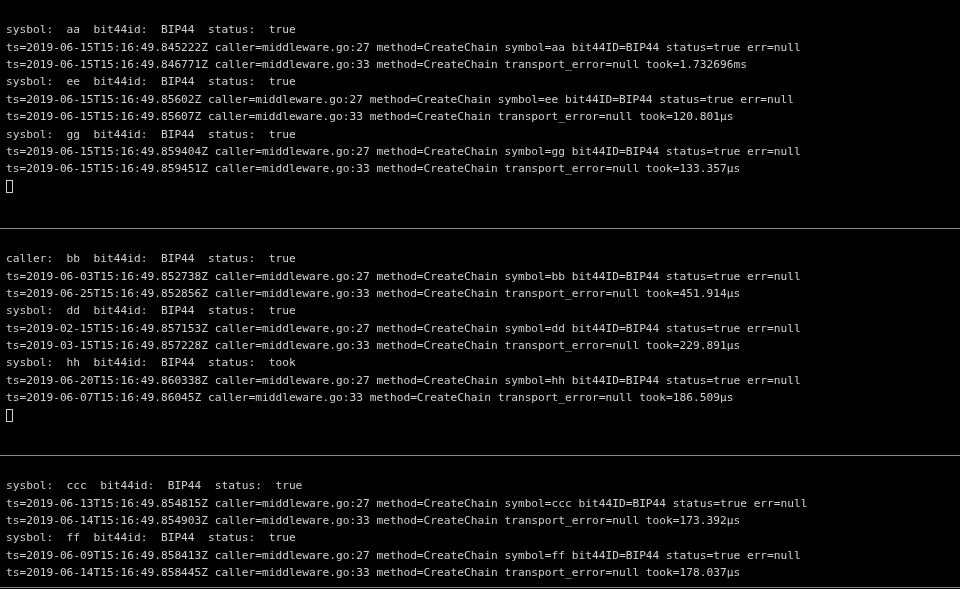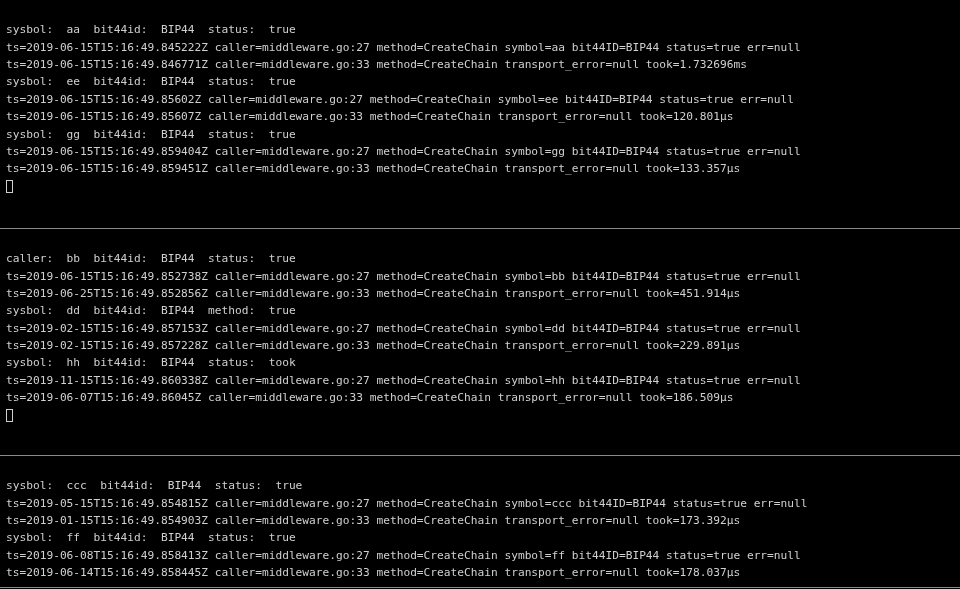--- a/index.html
+++ b/index.html
@@ -51,40 +51,40 @@
 <span>ts=2019-06-15T15:16:49.859404Z caller=middleware.go:27 method=CreateChain symbol=gg bit44ID=BIP44 status=true err=null</span>
 <span>ts=2019-06-15T15:16:49.859451Z caller=middleware.go:33 method=CreateChain transport_error=null took=133.357µs</span>
 <span class="cursor-box"></span>
 </div>
 
 <div class="spacer-a"></div>
 <div class="divider"></div>
 
 <div class="pane">
 <span>caller:  bb  bit44id:  BIP44  status:  true</span>
-<span>ts=2019-06-15T15:16:49.852738Z caller=middleware.go:27 method=CreateChain symbol=bb bit44ID=BIP44 status=true err=null</span>
+<span>ts=2019-06-03T15:16:49.852738Z caller=middleware.go:27 method=CreateChain symbol=bb bit44ID=BIP44 status=true err=null</span>
 <span>ts=2019-06-25T15:16:49.852856Z caller=middleware.go:33 method=CreateChain transport_error=null took=451.914µs</span>
-<span>sysbol:  dd  bit44id:  BIP44  method:  true</span>
+<span>sysbol:  dd  bit44id:  BIP44  status:  true</span>
 <span>ts=2019-02-15T15:16:49.857153Z caller=middleware.go:27 method=CreateChain symbol=dd bit44ID=BIP44 status=true err=null</span>
-<span>ts=2019-02-15T15:16:49.857228Z caller=middleware.go:33 method=CreateChain transport_error=null took=229.891µs</span>
+<span>ts=2019-03-15T15:16:49.857228Z caller=middleware.go:33 method=CreateChain transport_error=null took=229.891µs</span>
 <span>sysbol:  hh  bit44id:  BIP44  status:  took</span>
-<span>ts=2019-11-15T15:16:49.860338Z caller=middleware.go:27 method=CreateChain symbol=hh bit44ID=BIP44 status=true err=null</span>
+<span>ts=2019-06-20T15:16:49.860338Z caller=middleware.go:27 method=CreateChain symbol=hh bit44ID=BIP44 status=true err=null</span>
 <span>ts=2019-06-07T15:16:49.86045Z caller=middleware.go:33 method=CreateChain transport_error=null took=186.509µs</span>
 <span class="cursor-box"></span>
 </div>
 
 <div class="spacer-b"></div>
 <div class="divider"></div>
 
 <div class="pane">
 <span>sysbol:  ccc  bit44id:  BIP44  status:  true</span>
-<span>ts=2019-05-15T15:16:49.854815Z caller=middleware.go:27 method=CreateChain symbol=ccc bit44ID=BIP44 status=true err=null</span>
-<span>ts=2019-01-15T15:16:49.854903Z caller=middleware.go:33 method=CreateChain transport_error=null took=173.392µs</span>
+<span>ts=2019-06-13T15:16:49.854815Z caller=middleware.go:27 method=CreateChain symbol=ccc bit44ID=BIP44 status=true err=null</span>
+<span>ts=2019-06-14T15:16:49.854903Z caller=middleware.go:33 method=CreateChain transport_error=null took=173.392µs</span>
 <span>sysbol:  ff  bit44id:  BIP44  status:  true</span>
-<span>ts=2019-06-08T15:16:49.858413Z caller=middleware.go:27 method=CreateChain symbol=ff bit44ID=BIP44 status=true err=null</span>
+<span>ts=2019-06-09T15:16:49.858413Z caller=middleware.go:27 method=CreateChain symbol=ff bit44ID=BIP44 status=true err=null</span>
 <span>ts=2019-06-14T15:16:49.858445Z caller=middleware.go:33 method=CreateChain transport_error=null took=178.037µs</span>
 </div>
 
 <div class="divider"></div>
 
 <div class="pane-bottom">
 
 
 </div>
 

